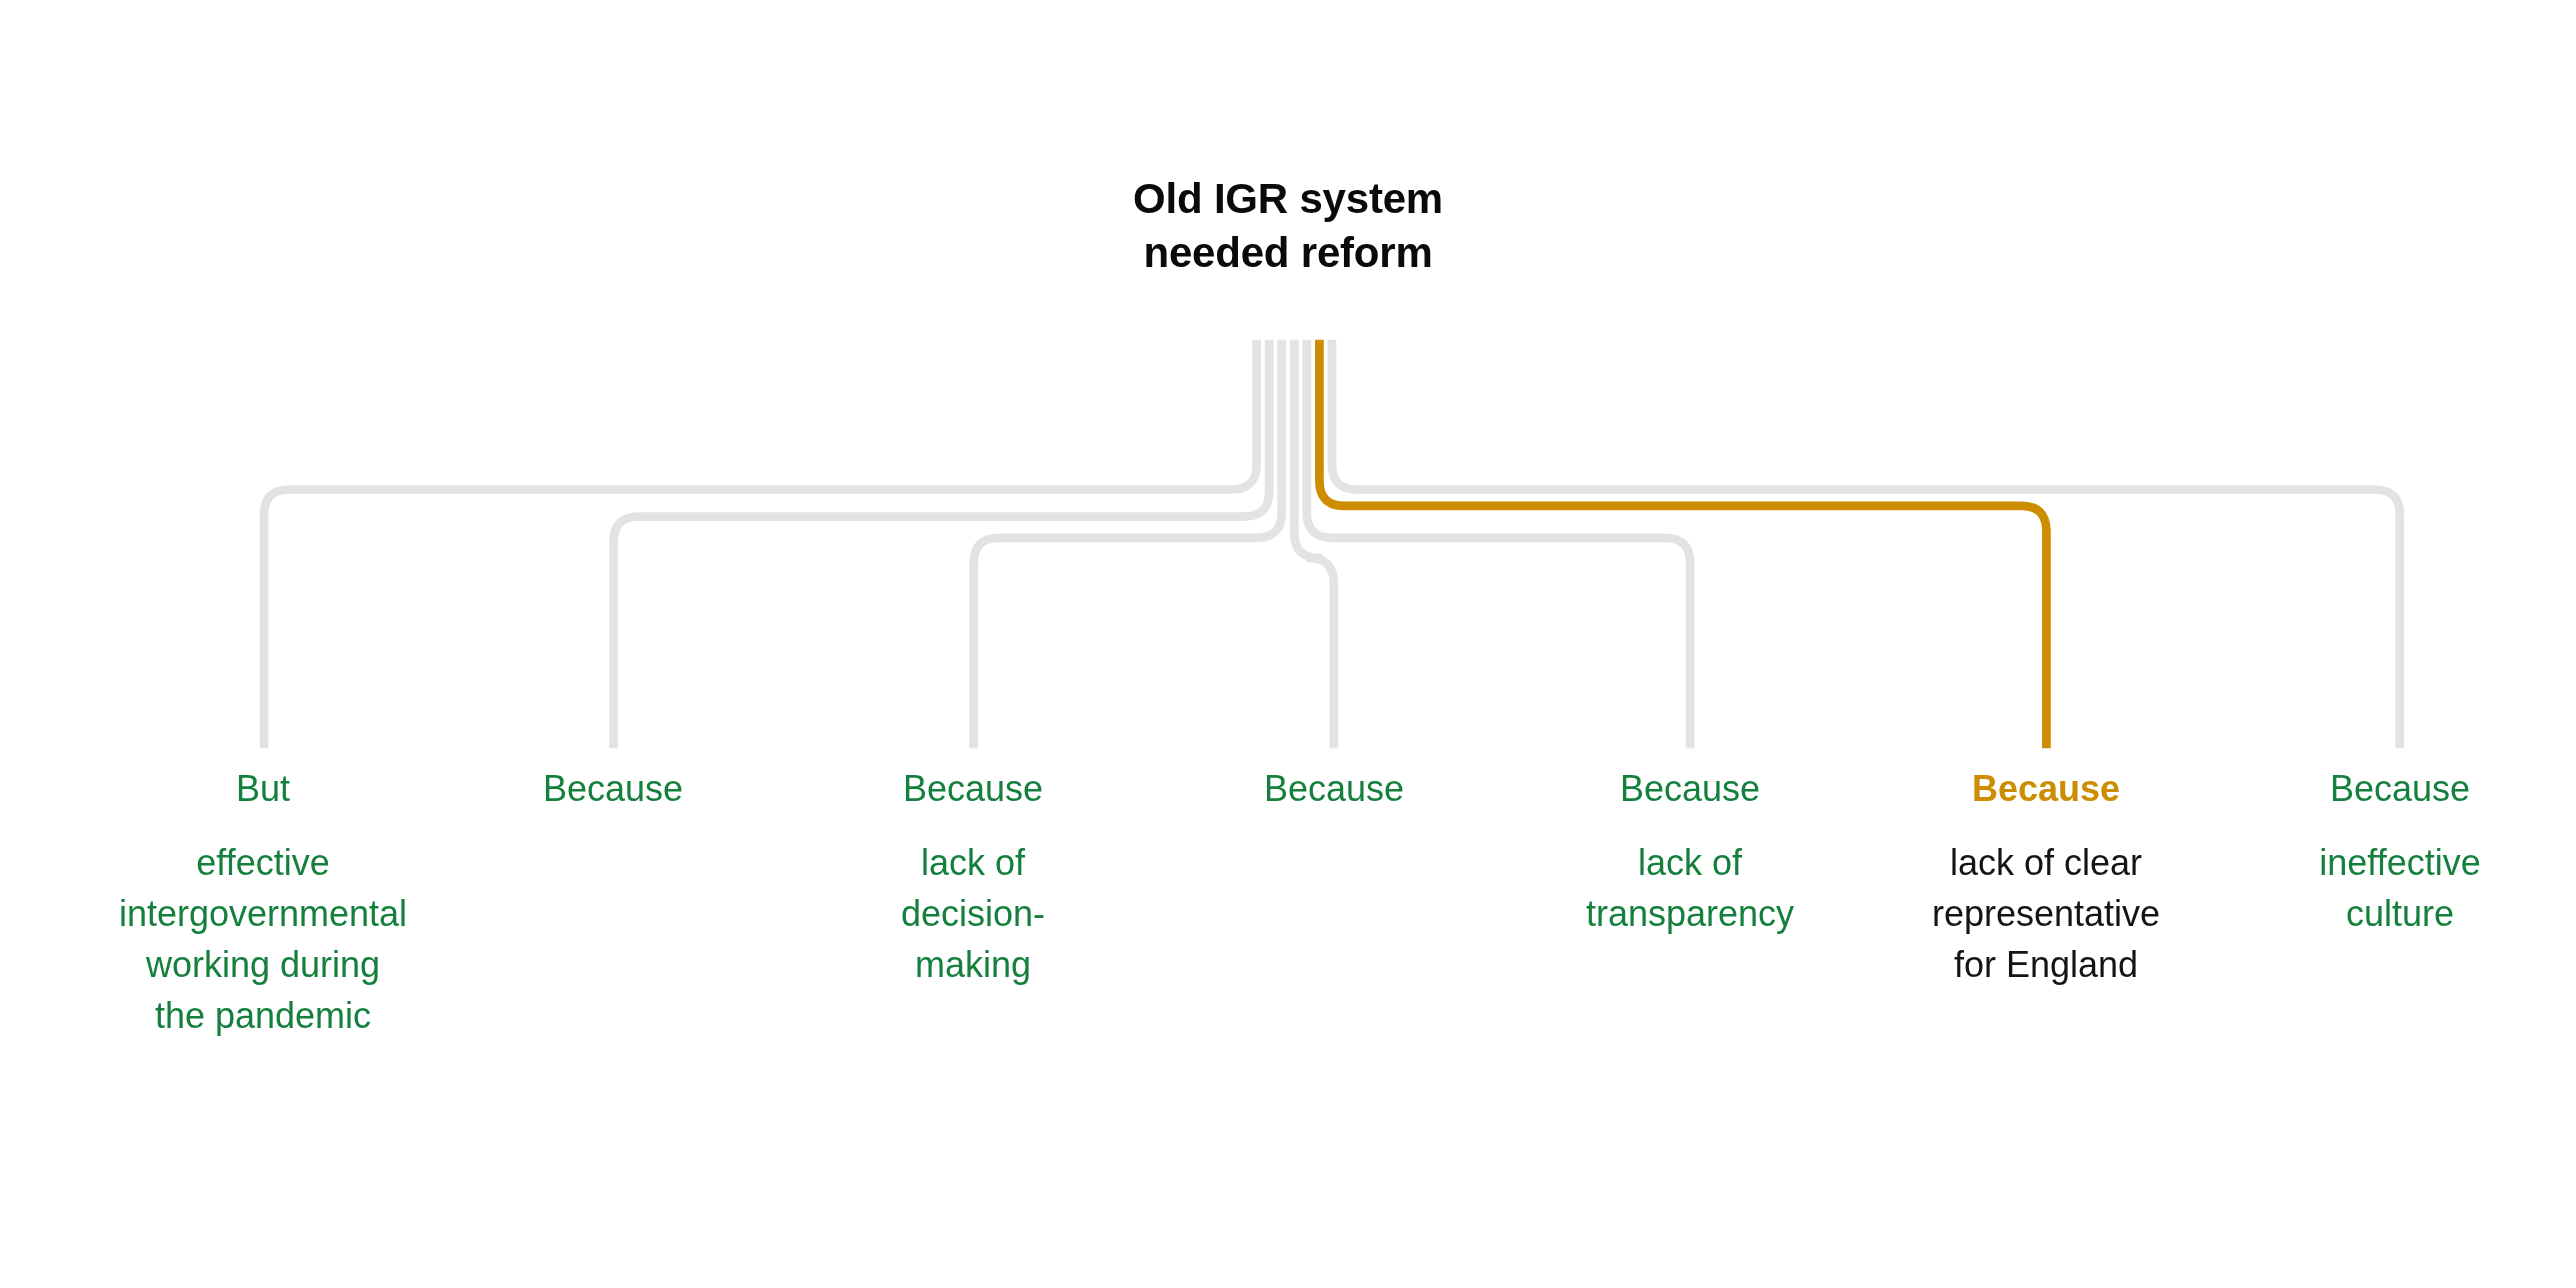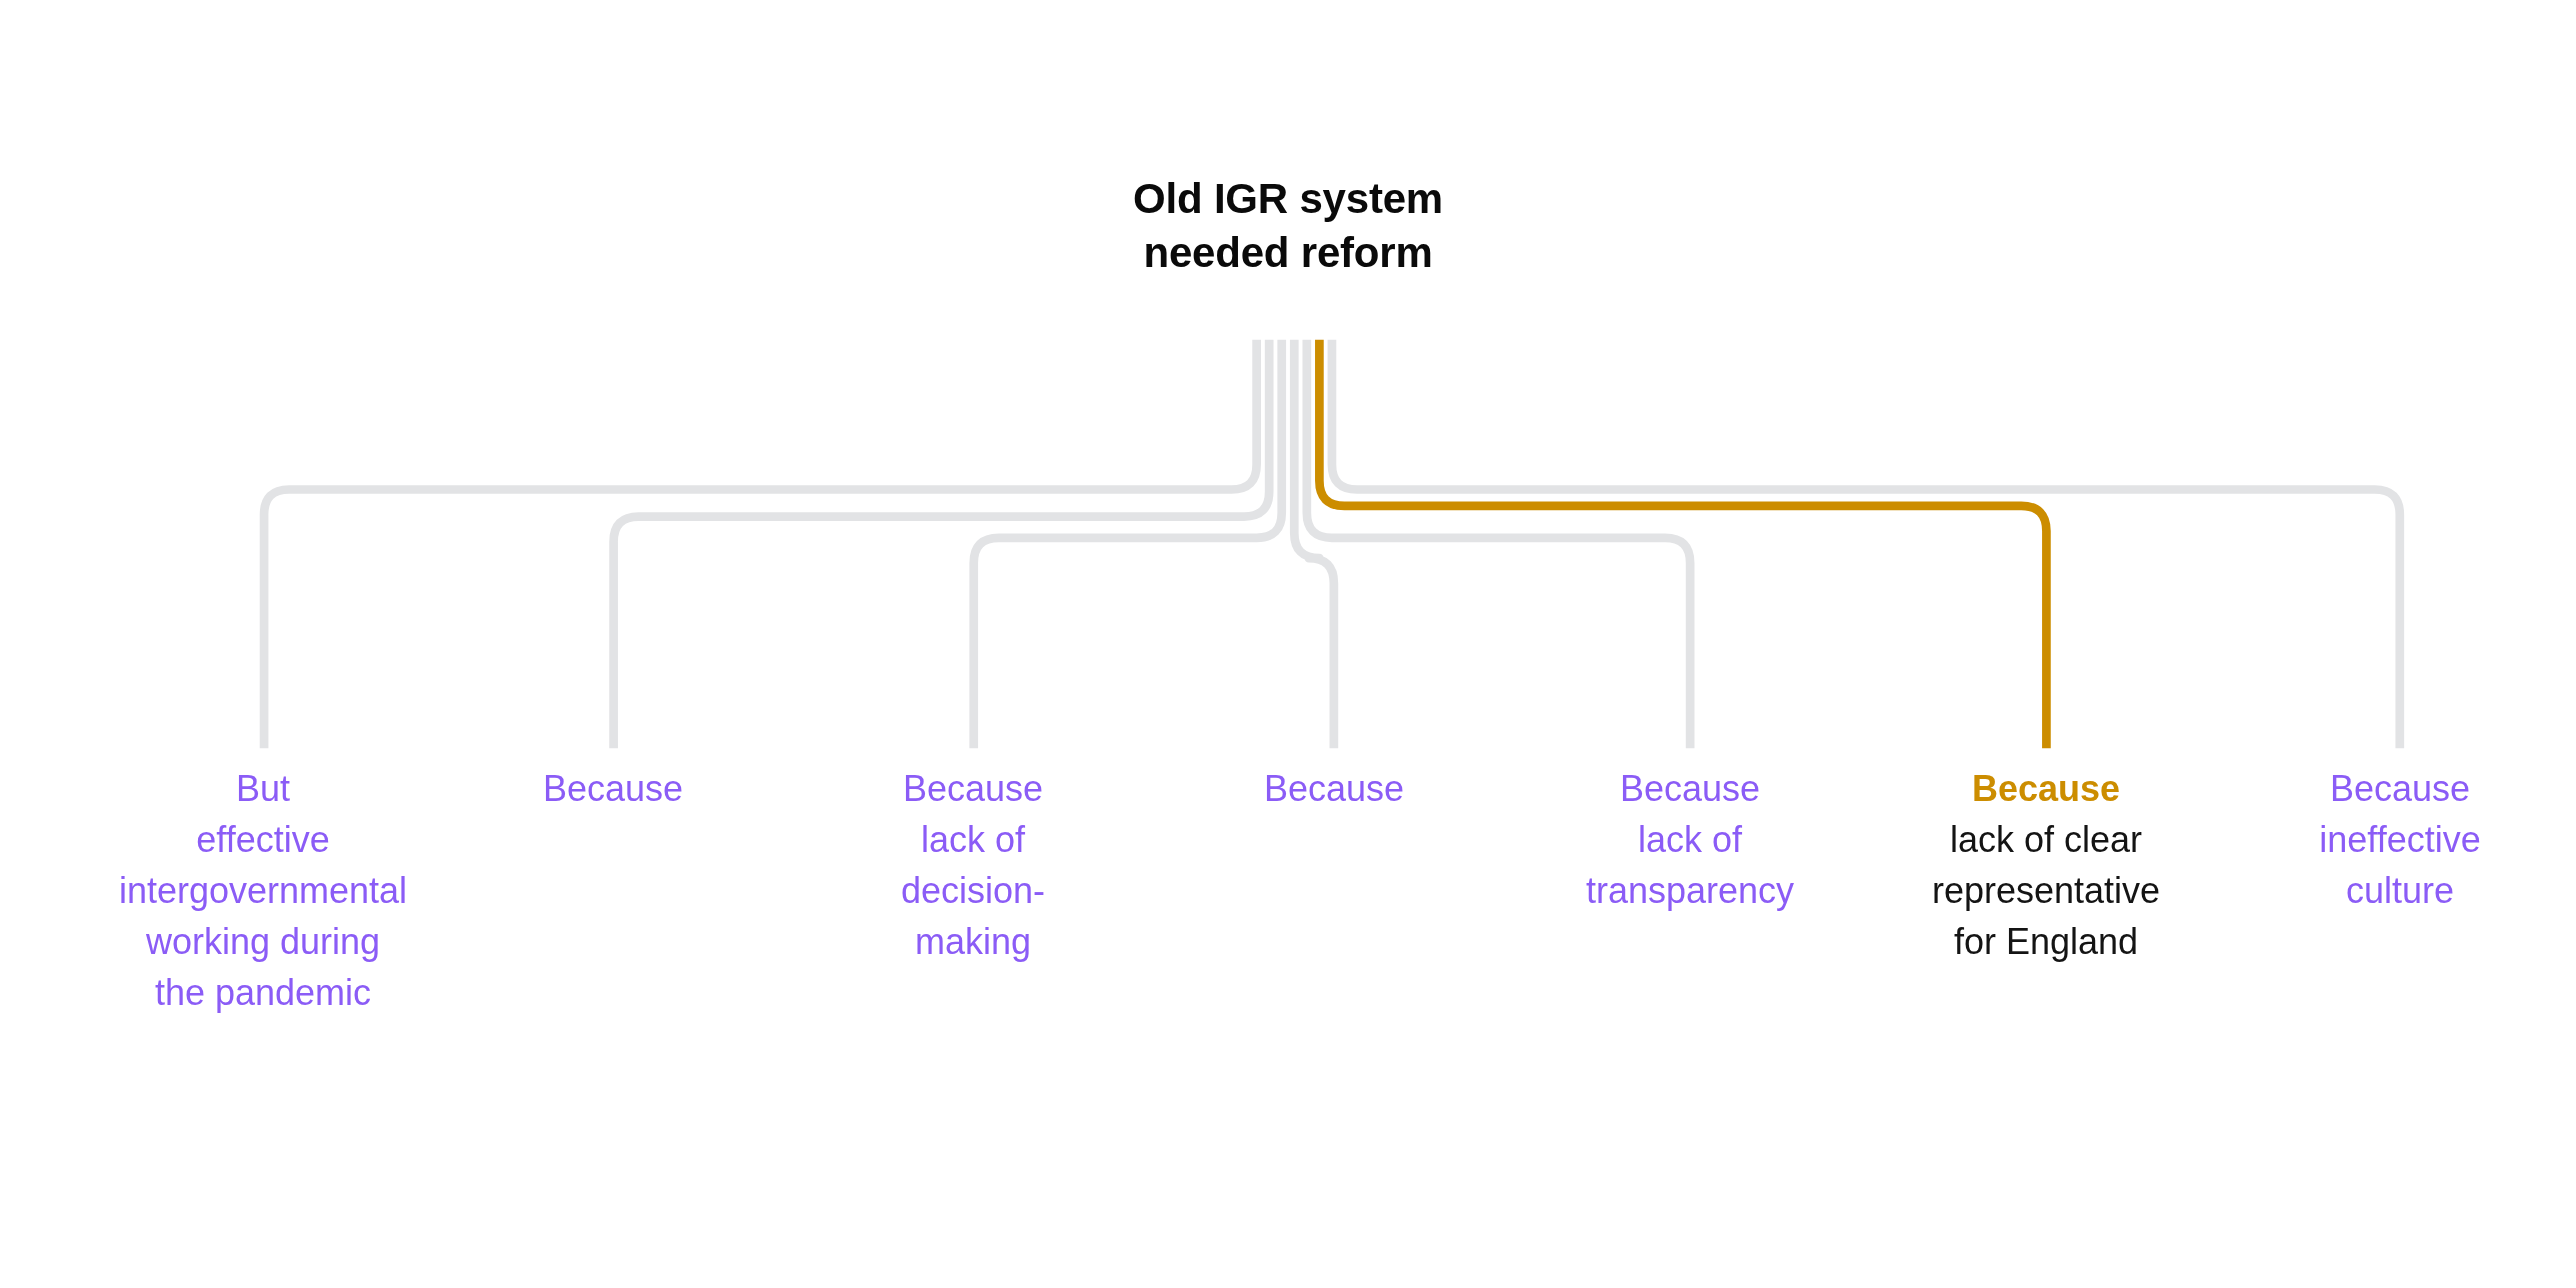--- a/index.html
+++ b/index.html
@@ -27,25 +27,25 @@
   
   #links{position:absolute;left:0;top:0;width:2576px;height:1288px;}
   #links path{fill:none;stroke-linecap:butt;stroke-linejoin:round;}
 
   
   .leaf{
     position:absolute;
     text-align:center;
     font-size:36px;
     line-height:1.42;
-    color:#8b5cf6;
+    color:#15803d;
     font-weight:normal;
   }
   .leaf .kw{display:block;}
-  .leaf .body{display:block;white-space:pre-line;}
+  .leaf .body{display:block;white-space:pre-line;margin-top:23px;}
   .leaf.highlight{color:#141414;}
   .leaf.highlight .kw{color:#cc8d00;font-weight:bold;}
 </style>
 </head>
 <body>
 
 <div id="stage">
 
   <div class="root-title">Old IGR system
 needed reform</div>

